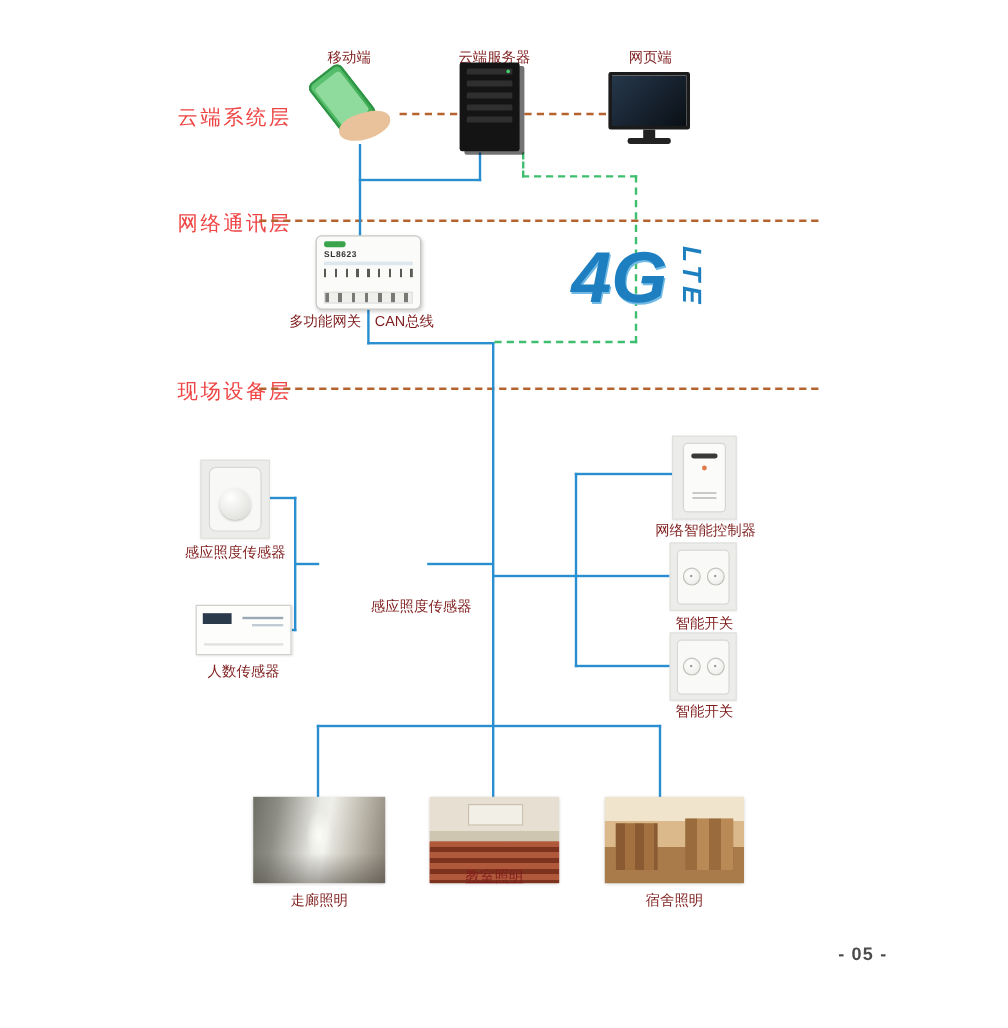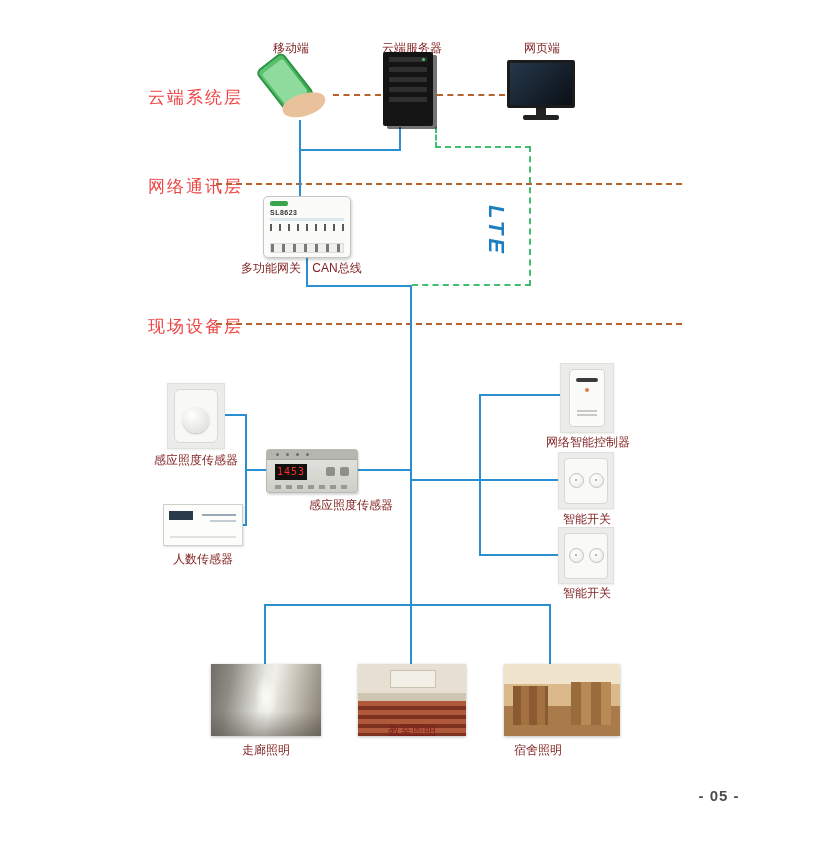--- a/index.html
+++ b/index.html
@@ -189,52 +189,39 @@
     <div class="gw-logo"></div>
     <div class="gw-model">SL8623</div>
     <div class="gw-line"></div>
     <div class="gw-strip"></div>
     <div class="gw-terms"></div>
   </div>
   <div class="lbl" style="left:240px;top:260px;width:62px;">多功能网关</div>
   <div class="lbl" style="left:309px;top:260px;width:56px;">CAN总线</div>
 
   <div class="lte-wrap">
+    <div class="four-g">4G</div>
     <div class="lte-txt">LTE</div>
   </div>
 
   <div class="card" style="left:167px;top:383px;width:56px;height:64px;">
     <div class="sensor-body">
       <div class="sensor-dome"></div>
     </div>
   </div>
   <div class="lbl" style="left:150px;top:452px;width:92px;">感应照度传感器</div>
 
   <div class="people-sensor">
     <div class="ps-tag"></div>
     <div class="ps-l1"></div>
     <div class="ps-l2"></div>
     <div class="ps-l3"></div>
   </div>
   <div class="lbl" style="left:170px;top:551px;width:66px;">人数传感器</div>
 
-  <div class="controller">
-    <div class="ctl-top">
-      <div class="ctl-dot"></div>
-      <div class="ctl-dot"></div>
-      <div class="ctl-dot"></div>
-      <div class="ctl-dot"></div>
-    </div>
-    <div class="ctl-display">1453</div>
-    <div class="ctl-btns">
-      <div class="ctl-btn"></div>
-      <div class="ctl-btn"></div>
-    </div>
-    <div class="ctl-strip"></div>
-  </div>
   <div class="lbl" style="left:306px;top:497px;width:90px;">感应照度传感器</div>
 
   <div class="card" style="left:560px;top:363px;width:52px;height:68px;">
     <div class="netctl-body">
       <div class="netctl-slot"></div>
       <div class="netctl-dot"></div>
       <div class="netctl-lines"></div>
     </div>
   </div>
   <div class="lbl" style="left:544px;top:434px;width:88px;">网络智能控制器</div>
@@ -255,17 +242,17 @@
   </div>
   <div class="lbl" style="left:562px;top:585px;width:50px;">智能开关</div>
 
   <div class="photo corridor"></div>
   <div class="lbl" style="left:216px;top:742px;width:100px;">走廊照明</div>
 
   <div class="photo classroom"></div>
   <div class="lbl" style="left:362px;top:722px;width:100px;text-decoration:underline;">教室照明</div>
 
   <div class="photo dorm"></div>
-  <div class="lbl" style="left:488px;top:742px;width:100px;">宿舍照明</div>
+  <div class="lbl" style="left:512px;top:742px;width:100px;">宿舍照明</div>
 
   <div class="page-num">- 05 -</div>
 
 </div>
 
 </body></html>

